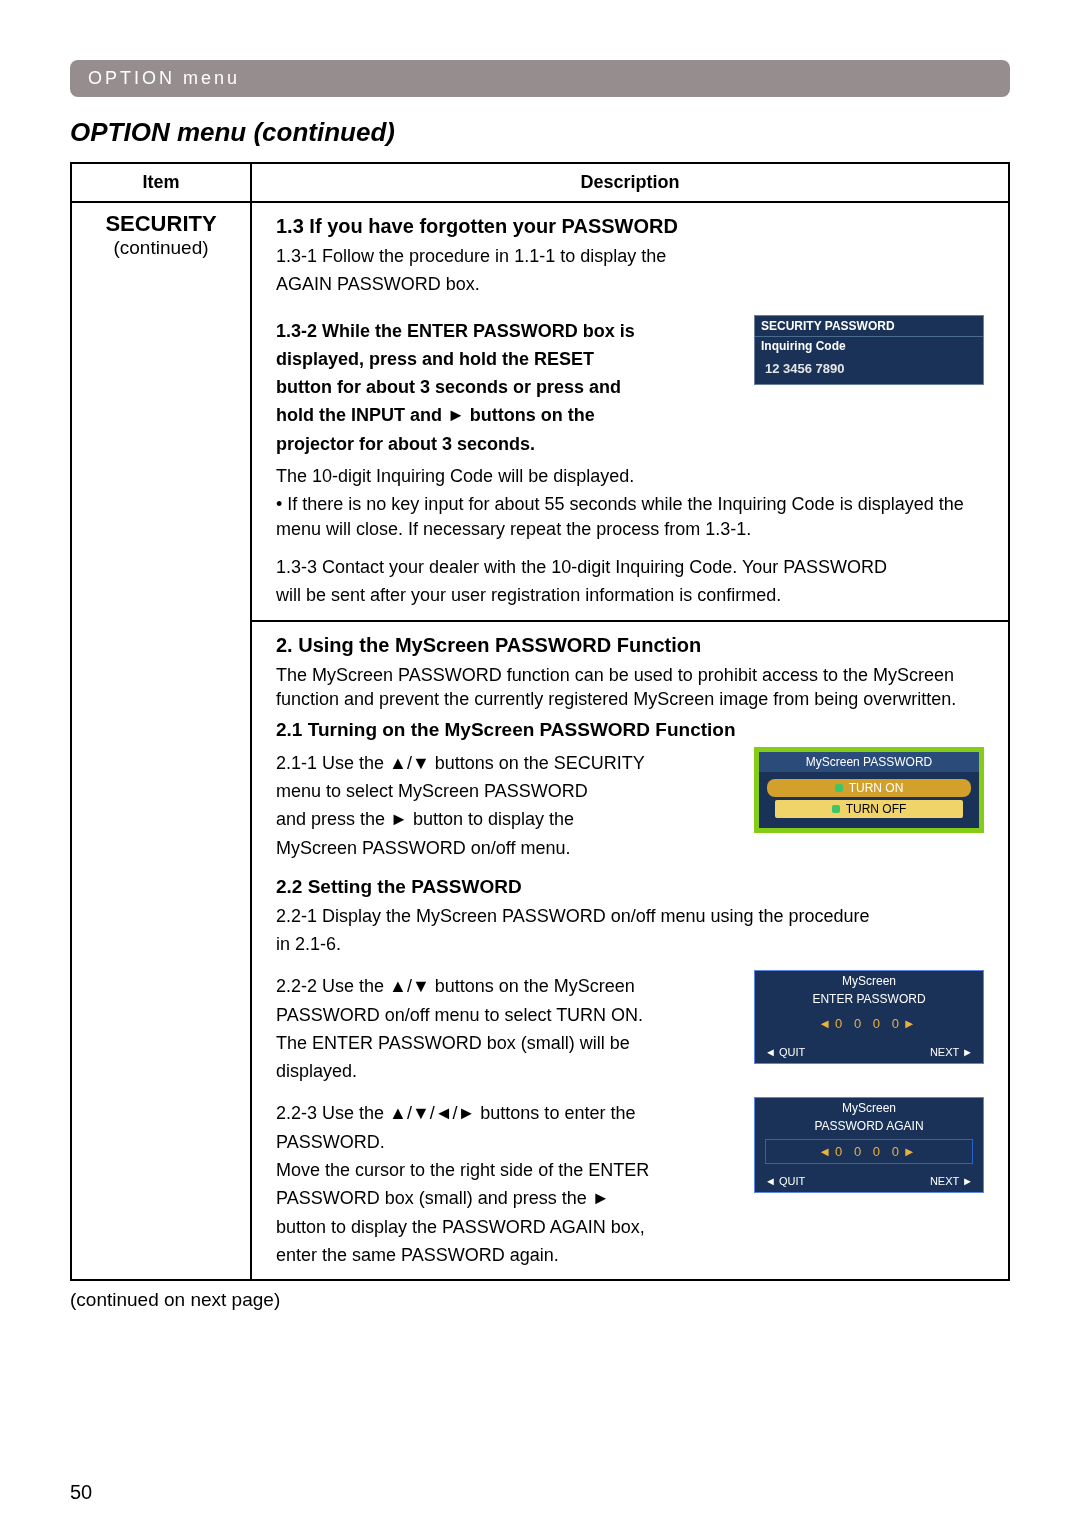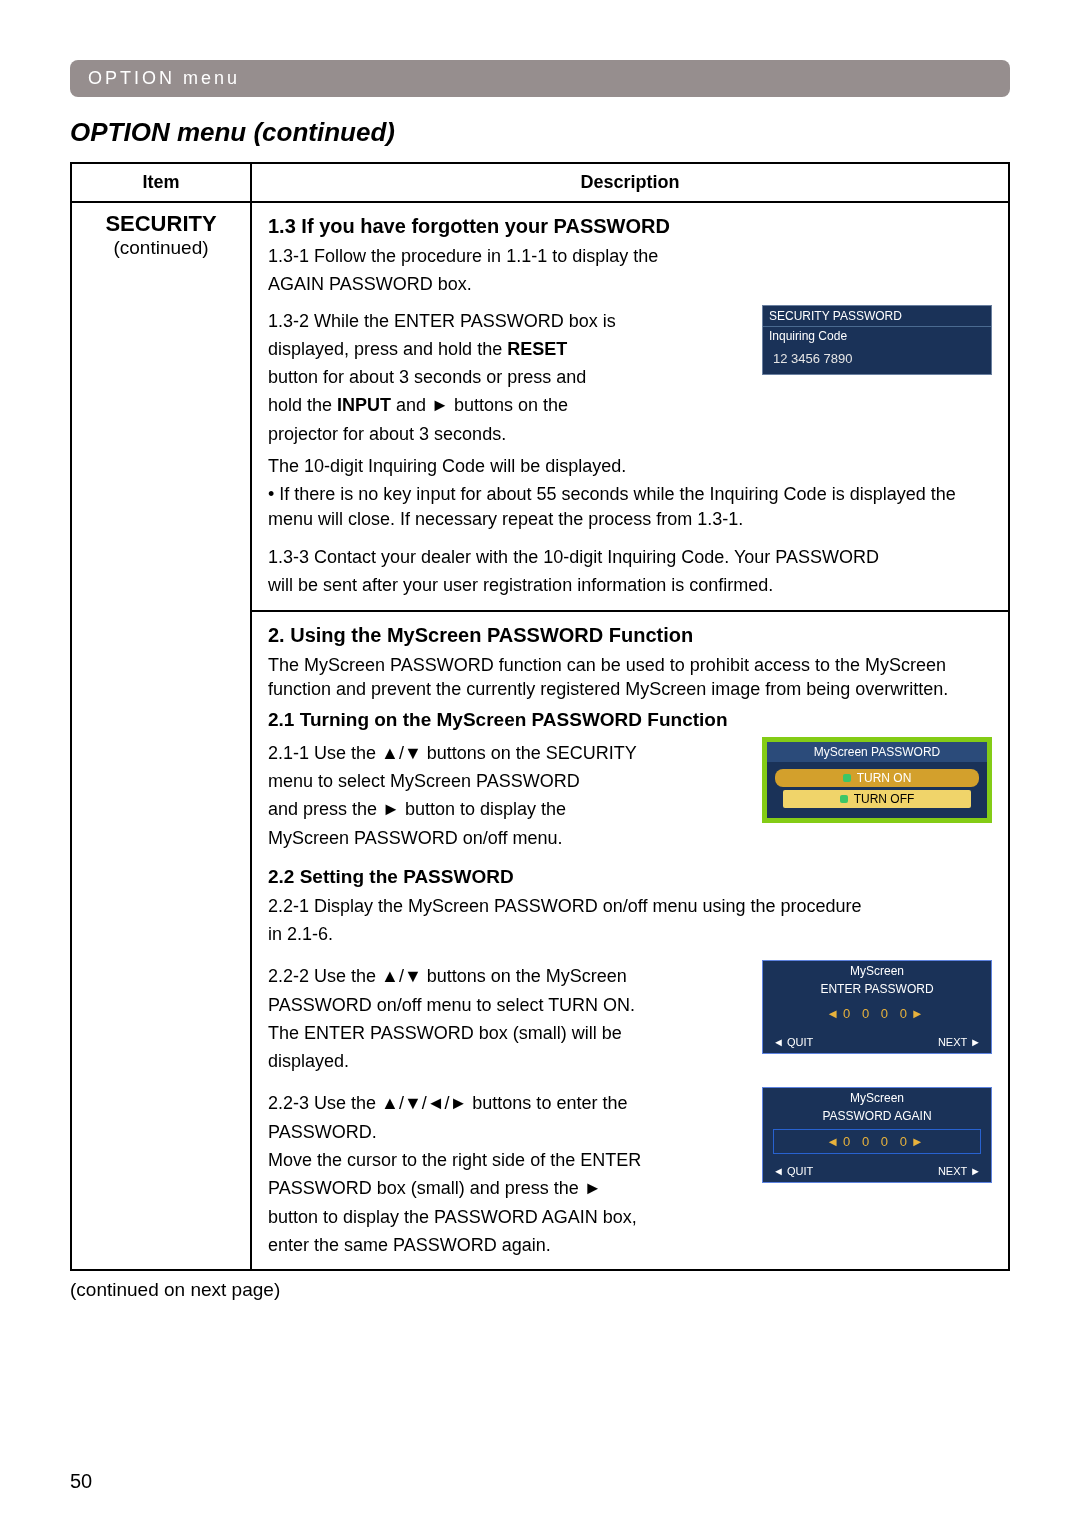--- a/index.html
+++ b/index.html
@@ -27,21 +27,21 @@
     font-size: 26px;
     margin-bottom: 14px;
   }
   table.main {
     border-collapse: collapse;
     width: 100%;
     font-size: 18px;
   }
   table.main th, table.main td {
     border: 2px solid #000;
-    padding: 8px 16px;
+    padding: 8px 24px;
     vertical-align: top;
   }
   table.main th {
     text-align: center;
     font-weight: bold;
   }
   td.rowhdr {
     text-align: center;
     vertical-align: middle;
     width: 180px;
@@ -85,21 +85,21 @@
     width: 230px;
     border: 1px solid #5e83e0;
     text-align:center;
   }
   .osd3 .title   { padding: 3px 4px; }
   .osd3 .subtitle{ padding: 1px 4px 4px; }
   .osd3 .digits  { color:#e8b23c; letter-spacing:4px; padding:4px 0; font-size:13px; margin:2px 10px 8px; }
   .osd3 .digits.bordered { border:1px solid #2862d0; }
   .osd3 .foot    { display:flex; justify-content:space-between; padding:3px 10px 5px; font-size:11px; }
 
-  .page-num { position: absolute; left: 70px; bottom: 39px; font-size: 20px; }
+  .page-num { position: absolute; left: 70px; bottom: 28px; font-size: 20px; }
   .cont-note { margin-top: 8px; font-size: 19px; }
 </style>
 </head>
 <body>
 
 <div class="section-bar">OPTION menu</div>
 <div class="section-heading">OPTION menu (continued)</div>
 
 <table class="main">
   <tbody>
@@ -110,21 +110,21 @@
   <tr>
     <td class="rowhdr" rowspan="2">
       <div style="font-weight:bold; font-size:22px;">SECURITY</div>
       <div style="font-size:19px;">(continued)</div>
     </td>
     <td class="desc">
       <p class="h2">1.3 If you have forgotten your PASSWORD</p>
       <p>1.3-1 Follow the procedure in 1.1-1 to display the</p>
       <p class="indent">AGAIN PASSWORD box.</p>
 
-      <div class="inline-row" style="margin-top:8px;">
+      <div class="inline-row" style="margin-top:18px;font-weight:bold;">
         <div class="text">
           <p>1.3-2 While the ENTER PASSWORD box is</p>
           <p class="indent">
             <span>displayed, press and hold the </span><b>RESET</b>
           </p>
           <p class="indent">button for about 3 seconds or press and</p>
           <p class="indent">
             <span>hold the </span><b>INPUT</b><span> and ► buttons on the</span>
           </p>
           <p class="indent">projector for about 3 seconds.</p>

